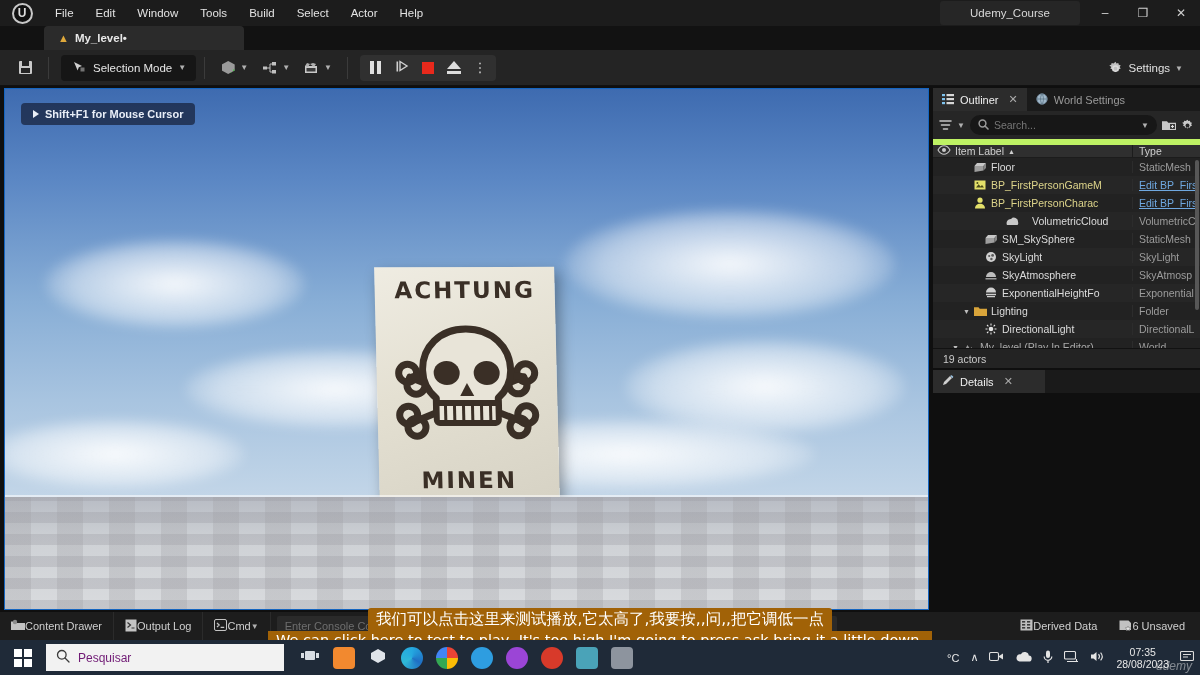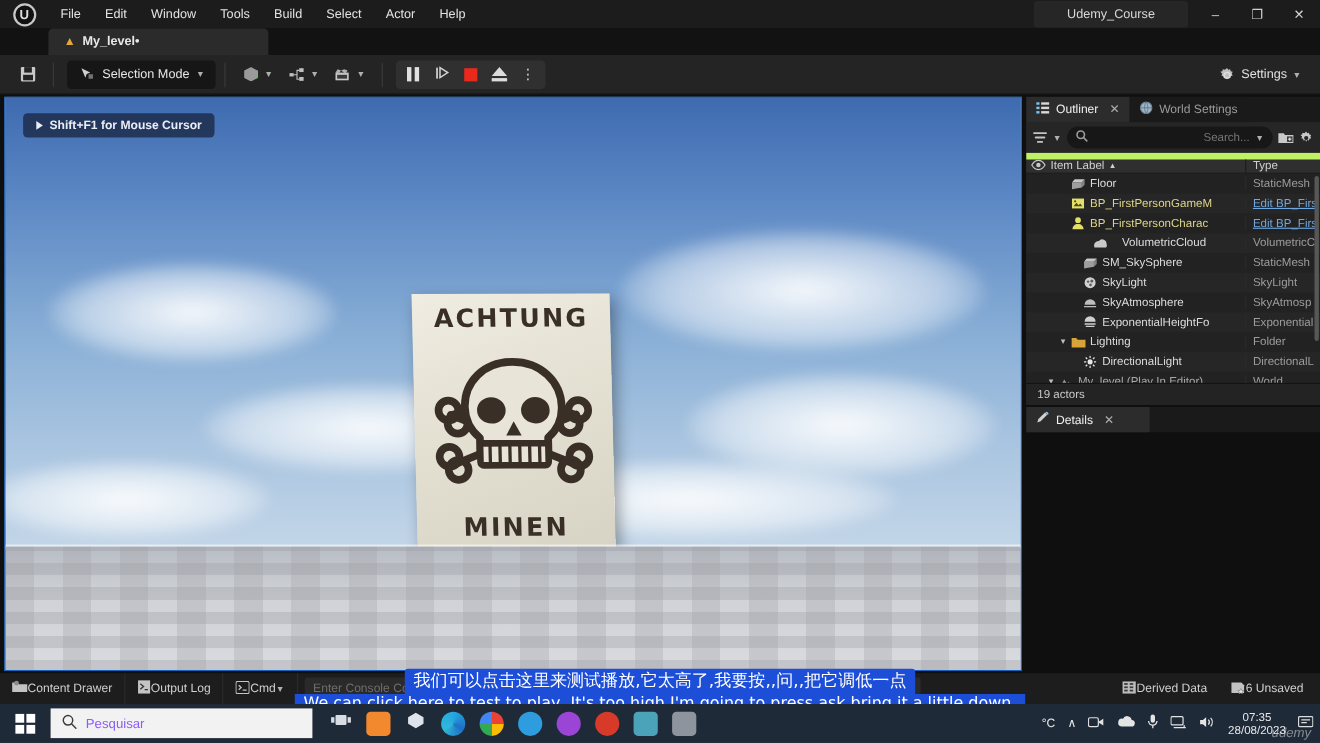--- a/index.html
+++ b/index.html
@@ -174,21 +174,21 @@
   }
   .ptab.active { background: #2c2c2c; color: #f0f0f0; }
   .ptab .x { color: #aaa; font-size: 11px; margin-left: 4px; }
   .outliner-body { background: #262626; }
   .ol-toolbar {
     display: flex; align-items: center; gap: 5px; height: 28px; padding: 0 6px;
     background: #262626;
   }
   .searchbox {
     flex: 1; height: 20px; background: #171717; border-radius: 10px;
-    display: flex; align-items: center; gap: 5px; padding: 0 8px; text-align: right;
+    display: flex; align-items: center; gap: 5px; padding: 0 8px;
   }
   .searchbox .ph { color: #767676; font-size: 10.5px; flex: 1; }
   .mini-ico { color: #c4c4c4; font-size: 11px; display: flex; align-items: center; }
   .ol-header {
     display: flex; align-items: center; height: 19px;
     background: #2f2f2f; border-top: 6px solid #bef264; border-bottom: 1px solid #1c1c1c;
     font-size: 10.5px; color: #cfcfcf;
   }
   .ol-header .eye { width: 22px; text-align: center; }
   .ol-header .col-label { flex: 1; display: flex; align-items: center; gap: 4px; }
@@ -232,37 +232,37 @@
   }
   .sb-right { position: absolute; right: 4px; top: 0; height: 28px; display: flex; align-items: center; }
 
   
   .subs {
     position: absolute; left: 0; top: 608px; width: 1200px;
     display: flex; flex-direction: column; align-items: center; gap: 0;
     pointer-events: none;
   }
   .sub-line {
-    background: #1d4ed8; color: #fff; padding: 1px 8px;
+    background: #a16207; color: #fff; padding: 1px 8px;
     font-family: "DejaVu Sans", sans-serif; white-space: nowrap;
   }
   .sub-zh { font-size: 15.5px; border-radius: 3px 3px 0 0; }
   .sub-en { font-size: 14.5px; border-radius: 0 0 3px 3px; }
 
   
   .taskbar {
     position: absolute; left: 0; top: 640px; width: 1200px; height: 35px;
     background: #1f2a38; display: flex; align-items: center;
   }
   .start-btn { width: 46px; height: 35px; display: flex; align-items: center; justify-content: center; }
   .win-logo { display: grid; grid-template-columns: 8px 8px; grid-template-rows: 8px 8px; gap: 2px; }
   .win-logo i { display: block; background: #ffffff; }
   .tb-search {
     width: 238px; height: 27px; background: #f2f2f2; display: flex; align-items: center;
-    gap: 8px; padding: 0 10px; color: #8b5cf6; font-size: 12px;
+    gap: 8px; padding: 0 10px; color: #701a75; font-size: 12px;
   }
   .tb-icons { display: flex; align-items: center; gap: 13px; margin-left: 16px; }
   .tb-ico { width: 22px; height: 22px; border-radius: 50%; }
   .tray { position: absolute; right: 6px; top: 0; height: 35px; display: flex; align-items: center; gap: 11px; color: #e8e8e8; font-size: 11px; }
   .clock { text-align: center; line-height: 12px; font-size: 10.5px; }
   .watermark {
     position: absolute; right: 8px; bottom: 2px; color: rgba(255,255,255,.45);
     font-size: 12px; font-style: italic;
   }
 </style>
@@ -550,21 +550,21 @@
                 <svg width="12" height="12" viewBox="0 0 12 12">
                   <circle cx="6" cy="3.2" r="2.6" fill="#e3e06a"></circle>
                   <path d="M1 11.5c0-3 2.2-4.8 5-4.8s5 1.8 5 4.8z" fill="#e3e06a"></path>
                 </svg>
               </span>
               <span>BP_FirstPersonCharac</span>
             </div>
             <div class="type">Edit BP_Firs</div>
           </div>
           <div class="ol-row">
-            <div class="name" style="padding-left: 41px; gap: 12px;">
+            <div class="name" style="padding-left: 53px; gap: 12px;">
               <span class="tri" style="min-width: 8px;"></span>
               <span style="display: inline-flex; width: 14px;">
                 <svg width="13" height="11" viewBox="0 0 13 11">
                   <path d="M1 9a4.2 4.2 0 0 1 4-6 4 4 0 0 1 7 3 2.8 2.8 0 0 1-.5 3z" fill="#c9c9c9"></path>
                 </svg>
               </span>
               <span>VolumetricCloud</span>
             </div>
             <div class="type">VolumetricC</div>
           </div>

